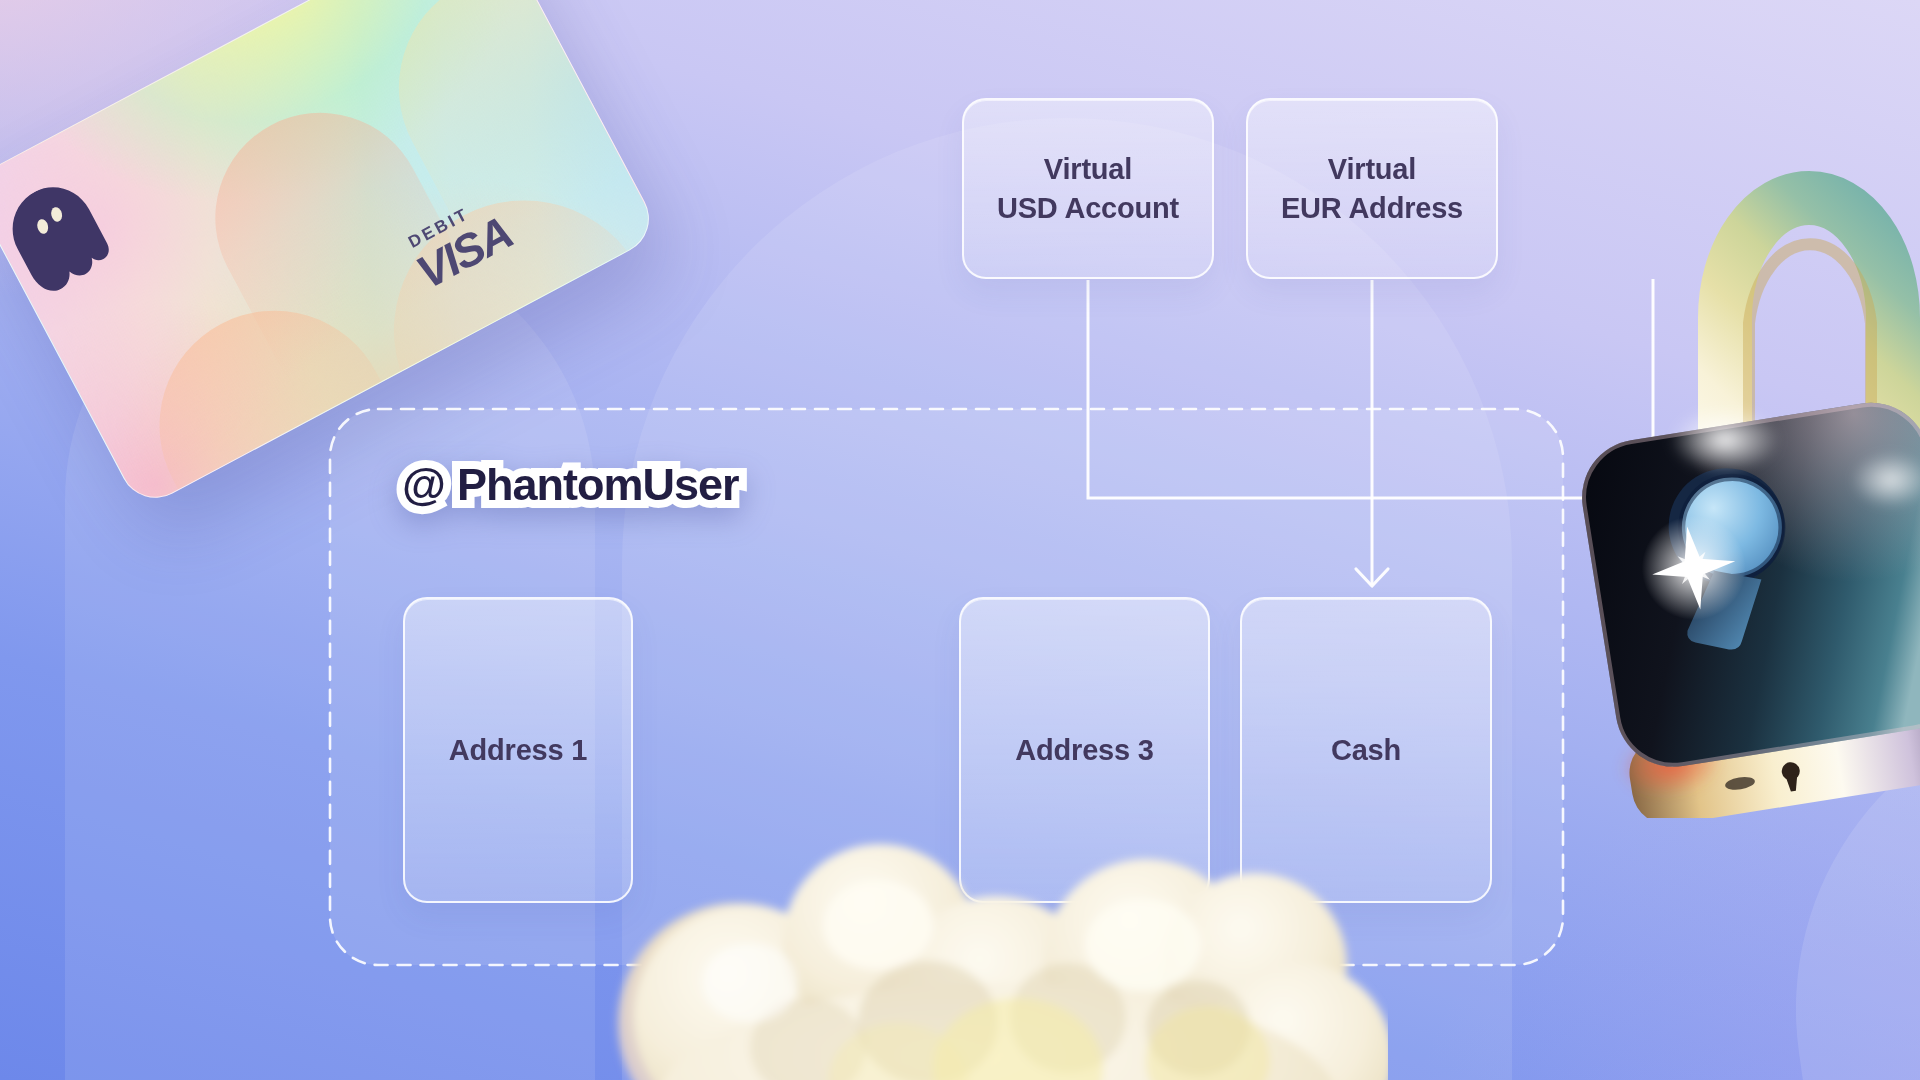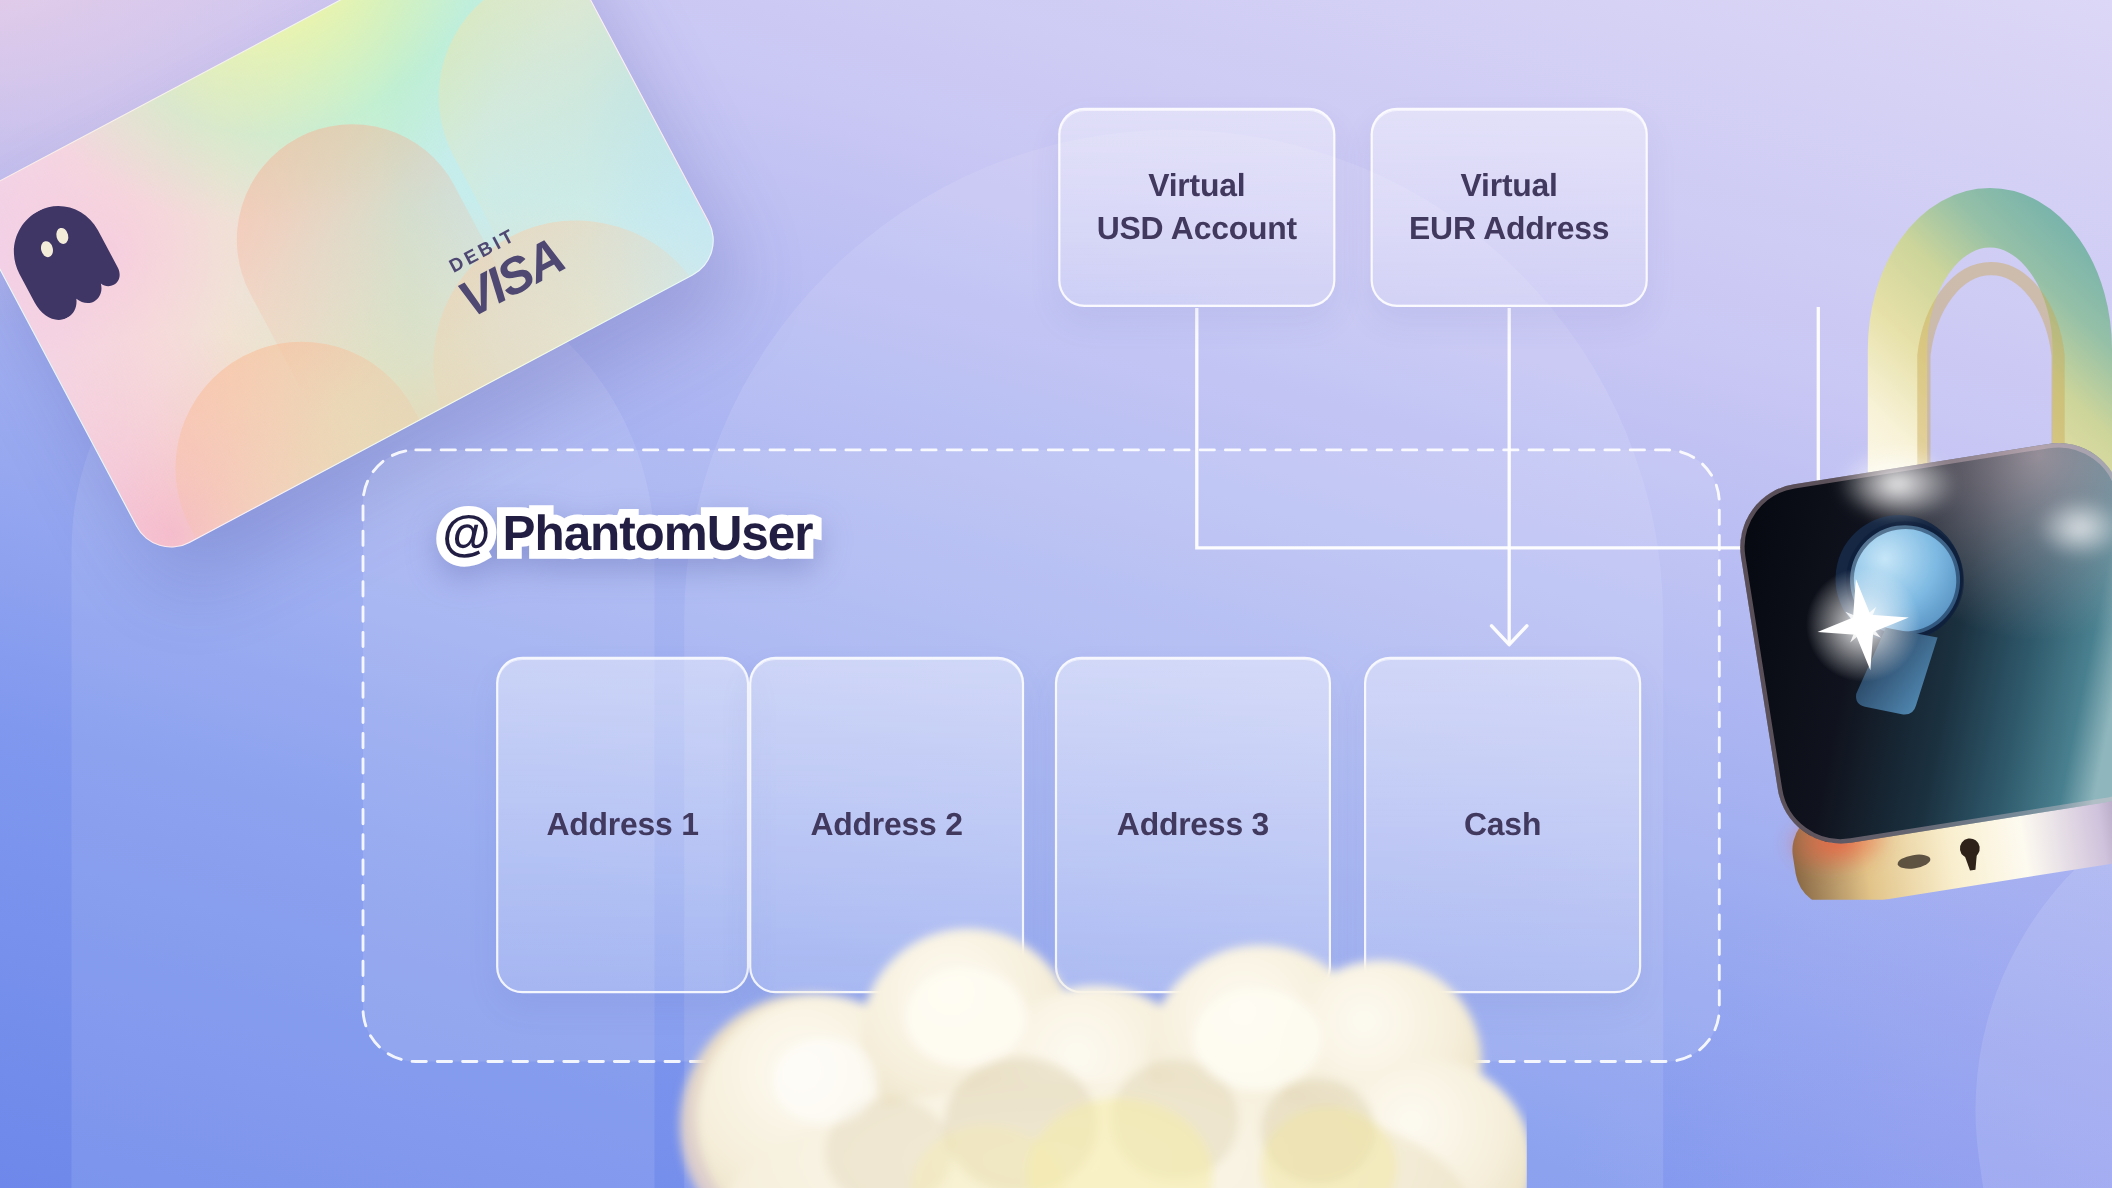--- a/index.html
+++ b/index.html
@@ -62,21 +62,21 @@
     position:absolute; display:flex; flex-direction:column; align-items:center; justify-content:center;
     border-radius:24px; border:2px solid rgba(255,255,255,0.85);
     background:linear-gradient(180deg, rgba(255,255,255,0.40), rgba(255,255,255,0.16));
     box-shadow:0 14px 30px rgba(70,80,170,0.08), inset 0 1px 0 rgba(255,255,255,0.6);
     color:#42395f; font-size:29px; font-weight:600; letter-spacing:-0.2px;
     text-align:center; line-height:39px;
   }
   .node-usd   { left:962px;  top:98px;  width:252px; height:181px; }
   .node-eur   { left:1246px; top:98px;  width:252px; height:181px; }
   .node-debit { left:1527px; top:98px;  width:251px; height:181px; }
-  .node-a1    { left:403px;  top:597px; width:230px; height:306px;margin-left:48px; }
+  .node-a1    { left:403px;  top:597px; width:230px; height:306px; }
   .node-a2    { left:681px;  top:597px; width:250px; height:306px; }
   .node-a3    { left:959px;  top:597px; width:251px; height:306px;align-items:center; }
   .node-cash  { left:1240px; top:597px; width:252px; height:306px;
                 background:linear-gradient(180deg, rgba(255,255,255,0.34), rgba(255,255,255,0.12)); }
 
   
   .sticker {
     position:absolute; left:402px; top:462px; white-space:nowrap;
     font-size:45px; font-weight:800; letter-spacing:-1px; line-height:1;
     filter:drop-shadow(0 10px 14px rgba(60,70,150,0.30));
@@ -131,23 +131,20 @@
     <div>Virtual</div>
     <div>USD Account</div>
   </div>
   <div class="node node-eur">
     <div>Virtual</div>
     <div>EUR Address</div>
   </div>
 
   <div class="node node-a1">
     <div>Address 1</div>
-  </div>
-  <div class="node node-a2">
-    <div>Address 2</div>
   </div>
   <div class="node node-a3">
     <div>Address 3</div>
   </div>
   <div class="node node-cash">
     <div>Cash</div>
   </div>
 
   <div class="sticker">
     <span class="stick-layer stick-stroke">

